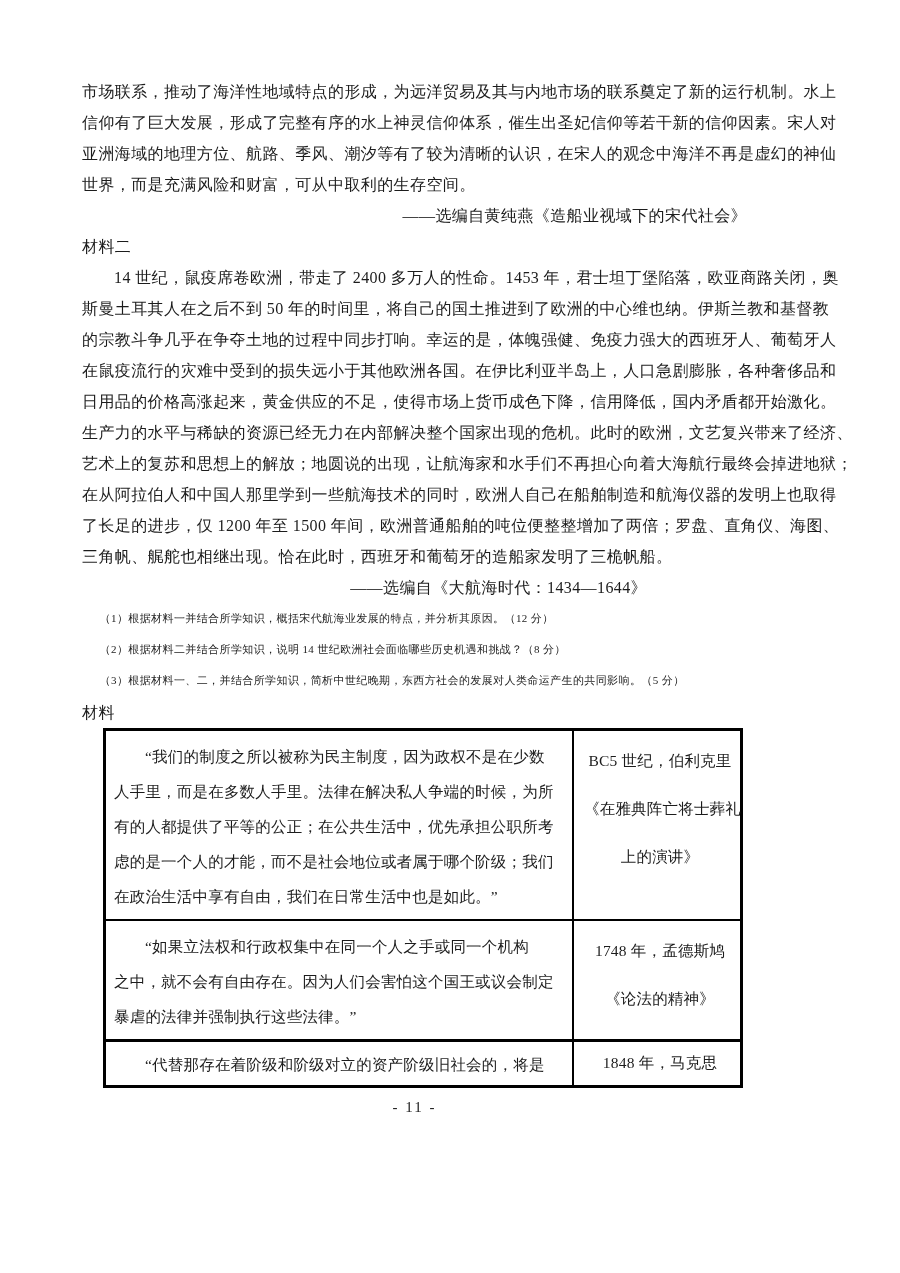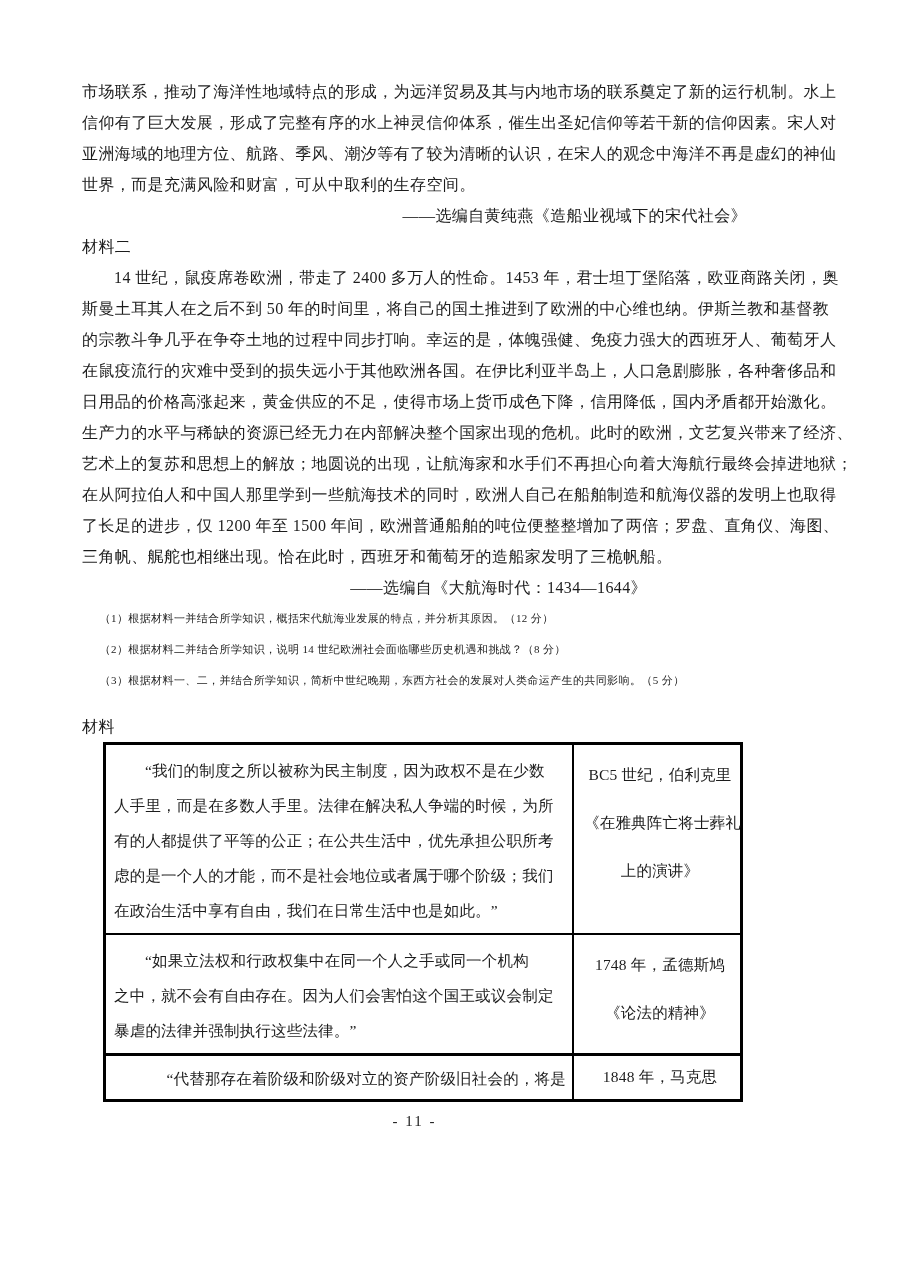--- a/index.html
+++ b/index.html
@@ -14,35 +14,35 @@
   .line, .heading, .qprompt, .attribution, .stem, .material-label {
     font-size:16px; line-height:31px; letter-spacing:0.4px;
   }
   .line { white-space:nowrap; }
   .indent { text-indent:2em; }
   .attribution { text-align:right; }
   .attr2 { padding-right:100px; margin-top:0; }
   .qprompt { margin-top:22px; }
   .qitem { font-size:11px; line-height:31px; letter-spacing:0.4px; text-indent:1.6em; }
   .stem { margin-top:4px; }
-  .material-label { margin-top:15px; }
+  .material-label { margin-top:1px; }
   table.qtable {
     border-collapse:collapse;
     margin-left:21px;
     width:640px;
     table-layout:fixed;
   }
   table.qtable, table.qtable td { border:2px solid #000; }
   table.qtable { border-width:3px; }
   tr.thick-top td { border-top-width:3px; }
   td.quote-cell { width:452px; padding:8px 6px 5px 8px; vertical-align:top; }
   td.source-cell { padding:6px 4px 4px 10px; vertical-align:top; }
   .quote-line { font-size:15.5px; line-height:35px; letter-spacing:0.2px; white-space:nowrap; }
   .source-line { font-size:15.5px; line-height:48px; letter-spacing:0.2px; white-space:nowrap;text-align:center; }
-  tr.compact .quote-line { line-height:30px;text-align:right; }
+  tr.compact .quote-line { line-height:30px; }
   tr.compact .source-line { line-height:30px; }
   .footer { text-align:center; font-size:15px; line-height:26px; margin-top:6px; letter-spacing:2px; }
 </style>
 </head>
 <body>
 
 <div class="page">
 
   <div class="para">
     <div class="line">市场联系，推动了海洋性地域特点的形成，为远洋贸易及其与内地市场的联系奠定了新的运行机制。水上</div>

